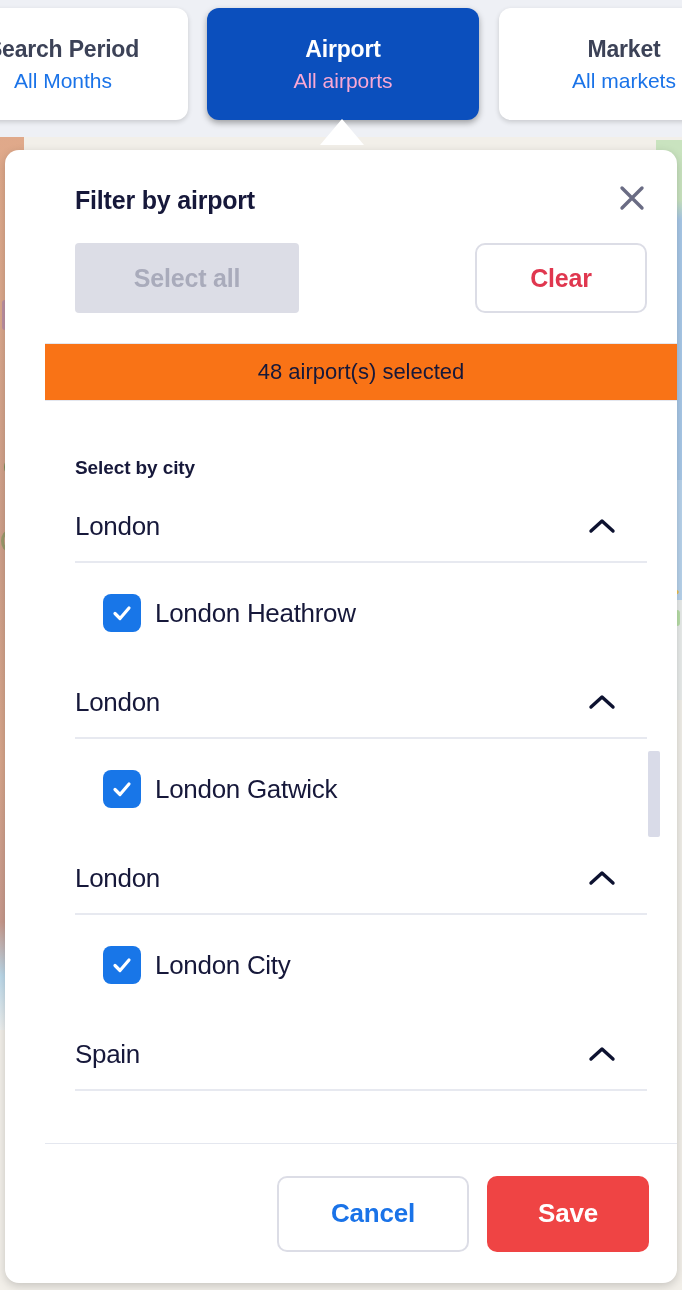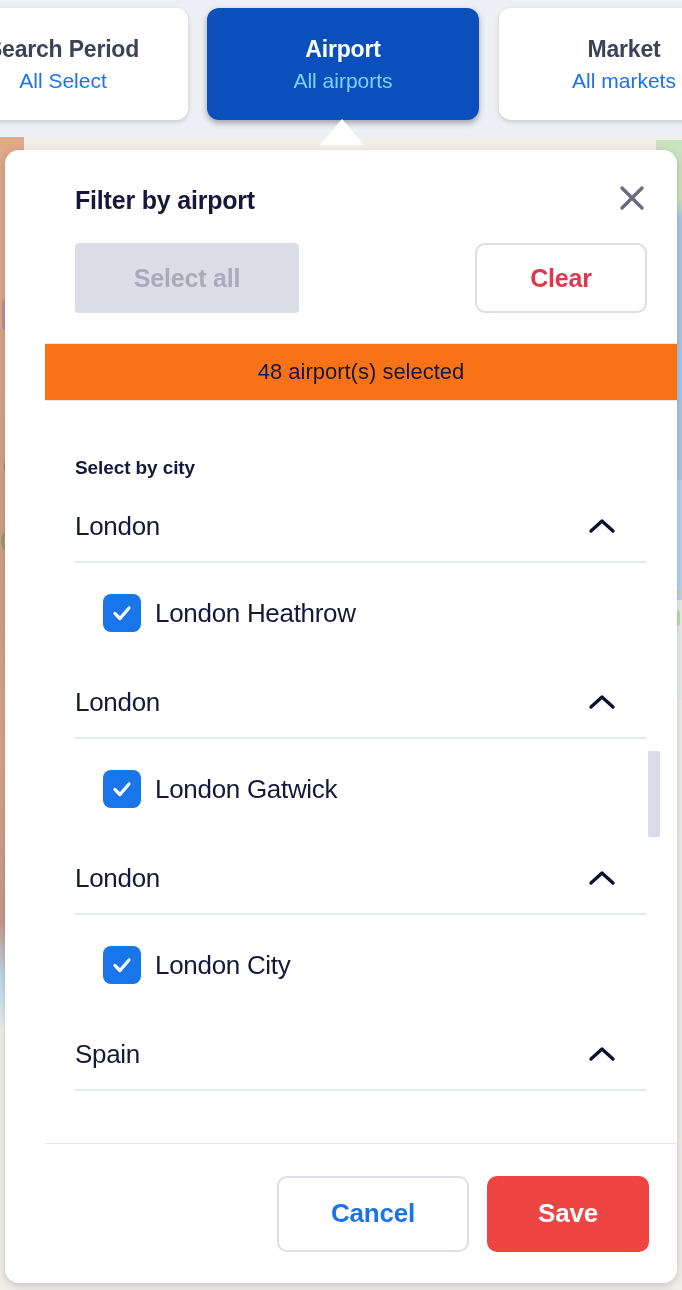--- a/index.html
+++ b/index.html
@@ -99,21 +99,21 @@
     font-size: 23px;
     font-weight: bold;
     color: #3c4257;
     letter-spacing: -0.2px;
   }
   .tab-sub {
     font-size: 21px;
     color: #1a73e8;
   }
   .tab-mid .tab-title { color: #ffffff; }
-  .tab-mid .tab-sub   { color: #7dd3fc; }
+  .tab-mid .tab-sub   { color: #f9a8d4; }
 
   
   .notch {
     position: absolute;
     left: 320px; top: 119px;
     width: 44px; height: 26px;
     background: #ffffff;
     clip-path: polygon(50% 0%, 100% 100%, 0% 100%);
     z-index: 40;
   }
@@ -319,21 +319,21 @@
       <div class="road1"></div>
       <div class="road2"></div>
       <div class="park"></div>
     </div>
   </div>
 
   <div class="tabbar">
 
     <div class="tab tab-left">
       <div class="tab-title">Search Period</div>
-      <div class="tab-sub">All Select</div>
+      <div class="tab-sub">All Months</div>
     </div>
 
     <div class="tab tab-mid">
       <div class="tab-title">Airport</div>
       <div class="tab-sub">All airports</div>
     </div>
 
     <div class="tab tab-right">
       <div class="tab-title">Market</div>
       <div class="tab-sub">All markets</div>

